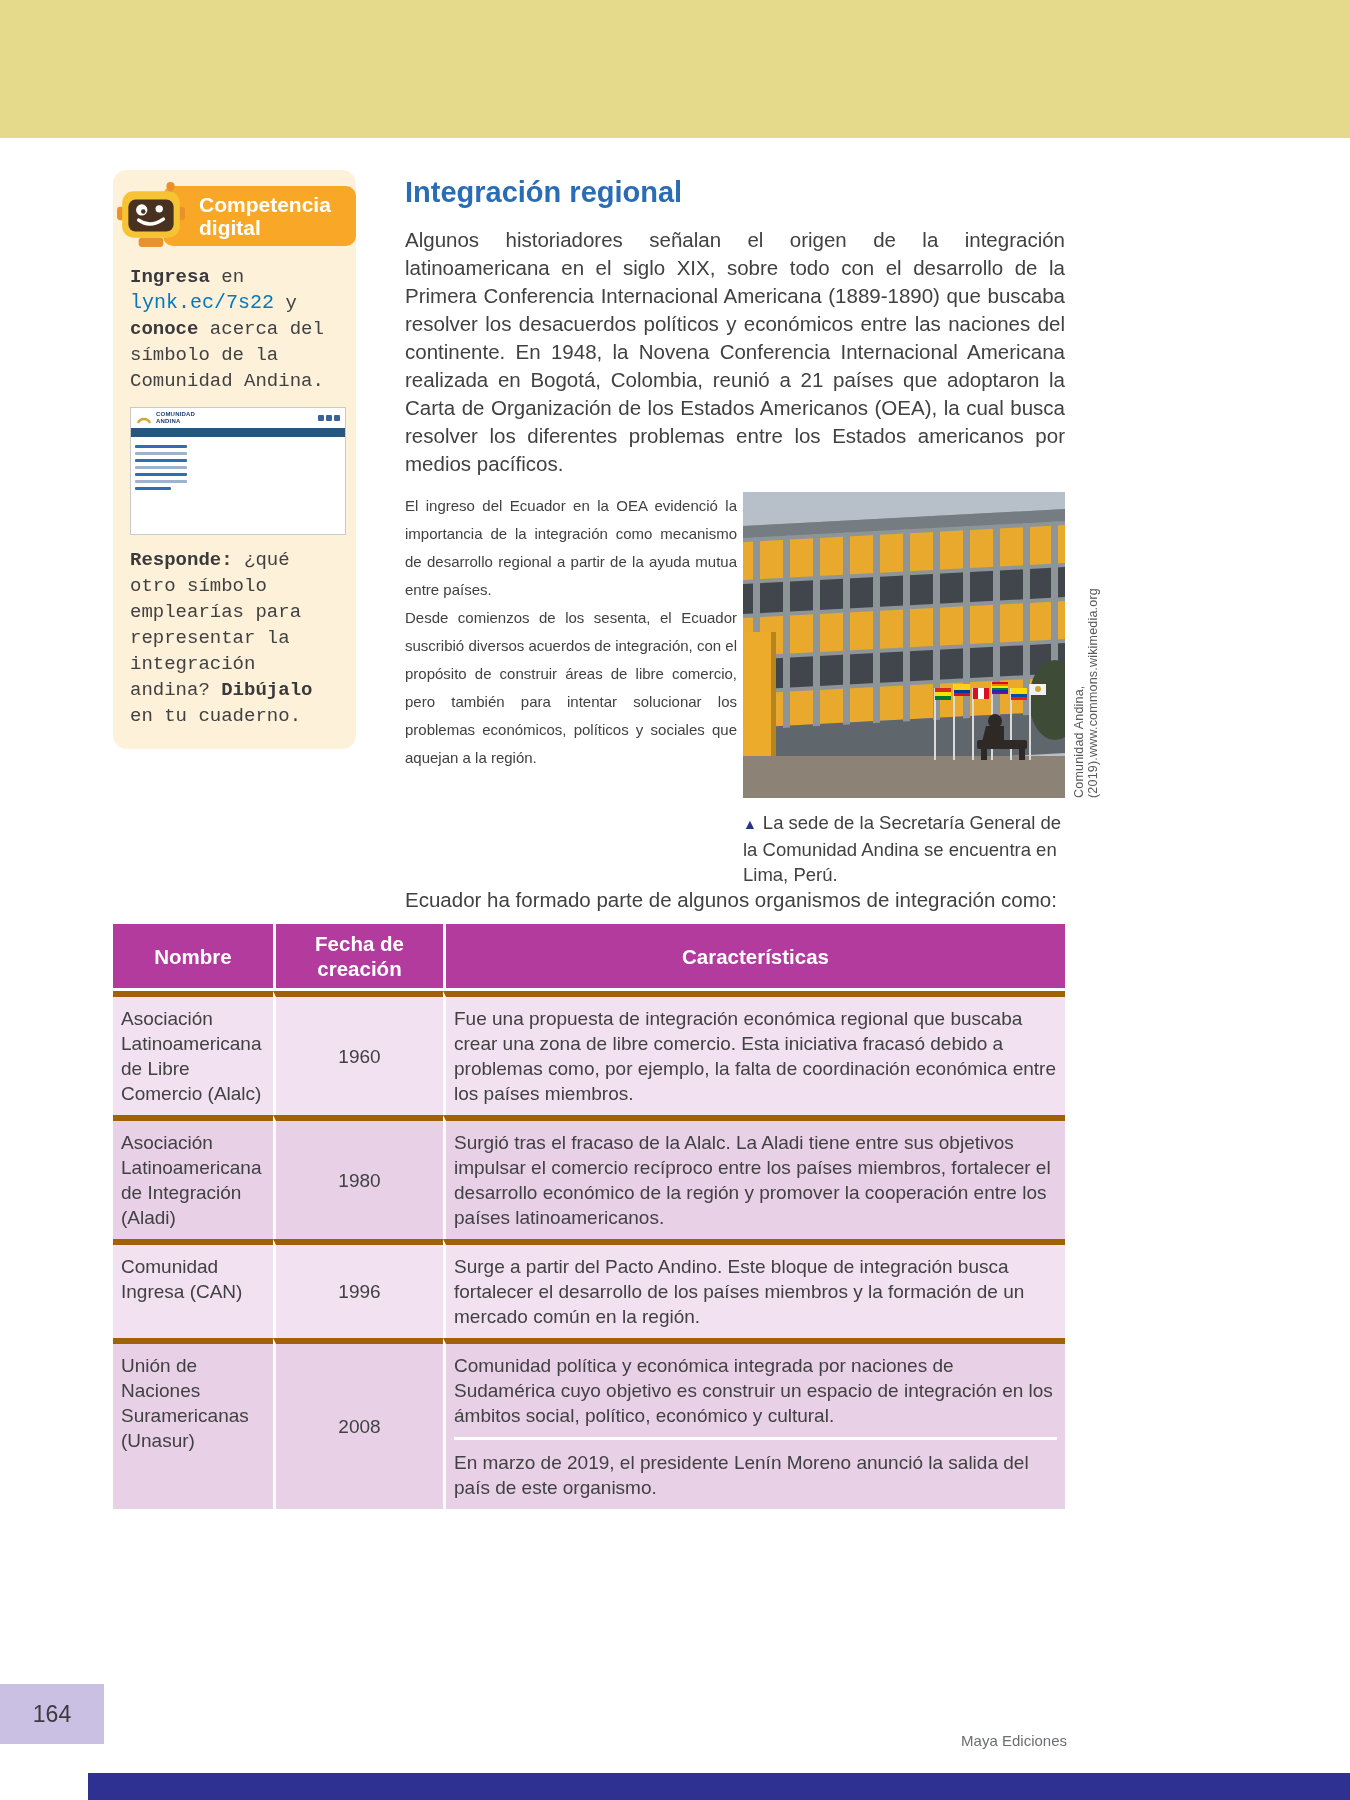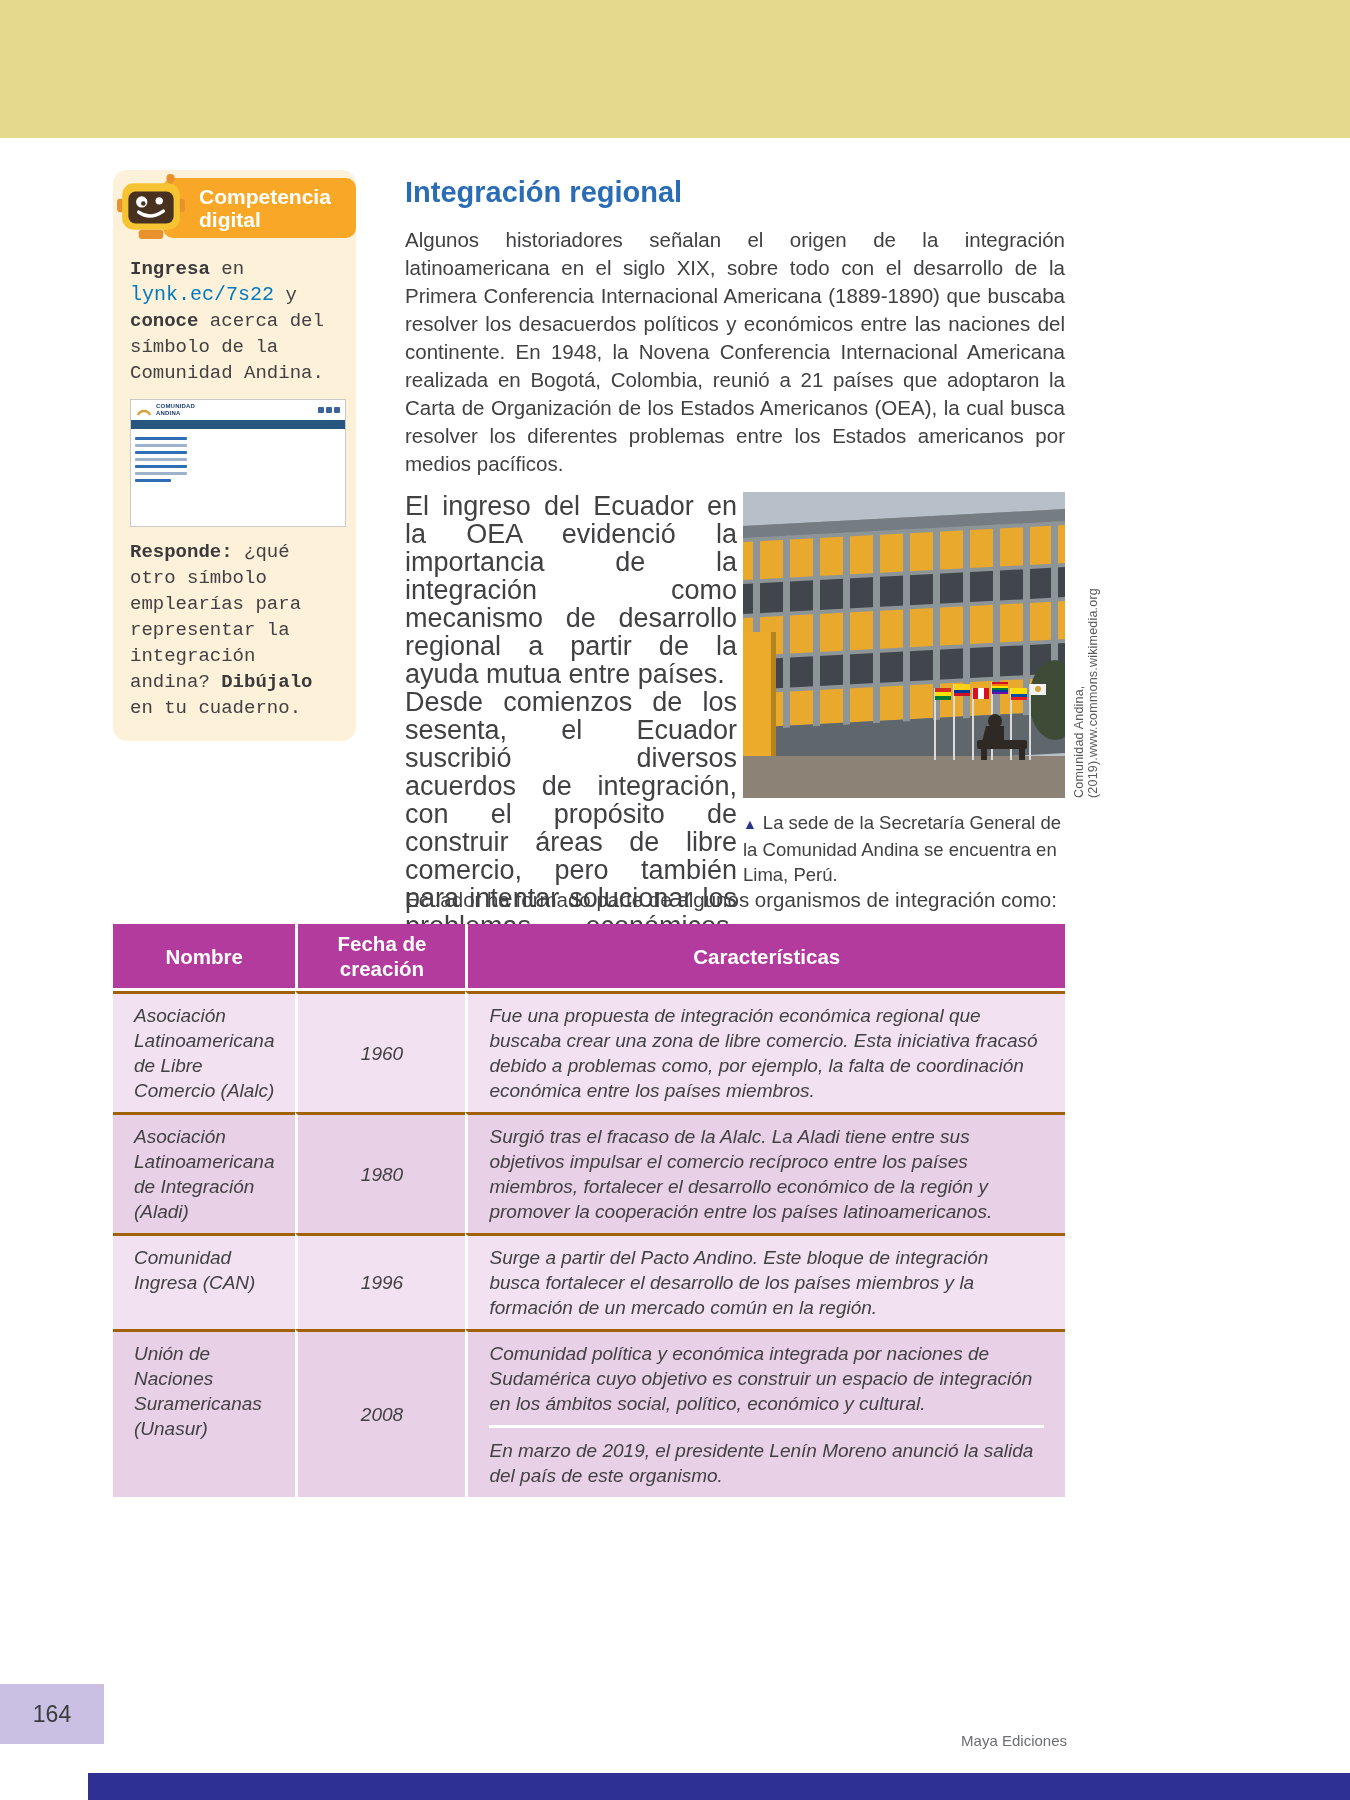--- a/index.html
+++ b/index.html
@@ -6,21 +6,21 @@
   html,body { background:#ffffff; }
   .page {
     position:relative; width:1350px; height:1800px; background:#ffffff;
     font-family:"Liberation Sans","DejaVu Sans",sans-serif; color:#414042; overflow:hidden;
   }
   .top-band { position:absolute; top:0; left:0; width:100%; height:138px; background:#e5d98c; }
 
   
   .sidebar {
     position:absolute; left:113px; top:170px; width:243px;
-    background:#fdf1da; border-radius:14px; padding:0 17px 20px 17px;
+    background:#fdf1da; border-radius:14px; padding:8px 17px 20px 17px;
   }
   .sb-header { position:relative; height:74px; margin:0 -17px; }
   .sb-title-bar {
     position:absolute; left:50px; right:0; top:8px; height:60px;
     background:#f8a826; border-radius:10px; display:flex; align-items:center; padding-left:36px;
   }
   .sb-title { color:#ffffff; font-weight:bold; font-size:21px; line-height:23px; width:140px; }
   .robot { position:absolute; left:2px; top:0; width:72px; height:72px; z-index:2; }
   .robot svg { width:100%; height:100%; display:block; }
   .sb-text { font-size:19px; line-height:26px; margin-top:12px; color:#414042;font-family:Liberation Mono, monospace; }
@@ -49,42 +49,42 @@
   }
   .shot-banner-label { position:absolute; left:5px; bottom:5px; color:#ffffff; font-weight:bold; font-size:9px; letter-spacing:.5px; }
   .bf { position:absolute; width:9px; height:26px; top:8px; }
   .bf.f1 { right:22px; background:linear-gradient(#fcd116 50%, #003893 75%, #ce1126 100%); }
   .bf.f2 { right:8px; background:linear-gradient(#d91023 33%, #ffffff 66%, #d91023 100%); }
   .shot-caption { font-size:6px; font-weight:bold; color:#444; margin:2px 0; }
 
   
   .main-title { position:absolute; left:405px; top:176px; font-size:29px; font-weight:bold; color:#2a6cb5; }
   .p1 { position:absolute; left:405px; top:226px; width:660px; font-size:20.5px; line-height:28px; text-align:justify; }
-  .leftcol { position:absolute; left:405px; top:492px; width:332px; font-size:27px; line-height:28px; text-align:justify; }
+  .leftcol { position:absolute; left:405px; top:492px; width:332px; font-size:15px; line-height:28px; text-align:justify; }
   .leftcol p + p { }
 
   .photo { position:absolute; left:743px; top:492px; width:322px; height:306px; }
   .photo svg { display:block; width:100%; height:100%; }
   .caption { position:absolute; left:743px; top:810px; width:322px; font-size:18.5px; line-height:25px; color:#414042; }
   .caption .tri { color:#26348b; font-size:14px; margin-right:6px; }
   .credit {
     position:absolute; left:1072px; top:492px; height:306px;
     writing-mode:vertical-rl; transform:rotate(180deg);
     font-size:12.5px; color:#58595b; letter-spacing:.2px;
   }
   .lead { position:absolute; left:405px; top:888px; width:680px; font-size:20.5px; }
 
   
   .table-wrap { position:absolute; left:113px; top:924px; width:952px; }
   table { border-collapse:separate; border-spacing:0; width:100%; font-size:19px; line-height:25px; color:#414042; }
   th {
     background:#b33b9e; color:#ffffff; font-size:20.5px; font-weight:bold;
     padding:7px 6px; text-align:center; vertical-align:middle; border-bottom:3px solid #ffffff;
   }
-  td { padding:9px 21px; border-top:3px solid #a16207;font-style:italic; }
+  td { padding:9px 8px; border-top:6px solid #a16207; }
   td + td, th + th { border-left:3px solid #ffffff; }
   thead th { border-top:none; }
   col.c-nombre { width:160px; }
   col.c-fecha { width:170px; }
   td.nombre { vertical-align:top; }
   td.fecha { text-align:center; vertical-align:middle; }
   td.carac { vertical-align:top; }
   tbody tr:nth-child(odd) td { background:#f2e2f1; }
   tbody tr:nth-child(even) td { background:#e8d1e7; }
   td.carac p:empty { display:none; }

